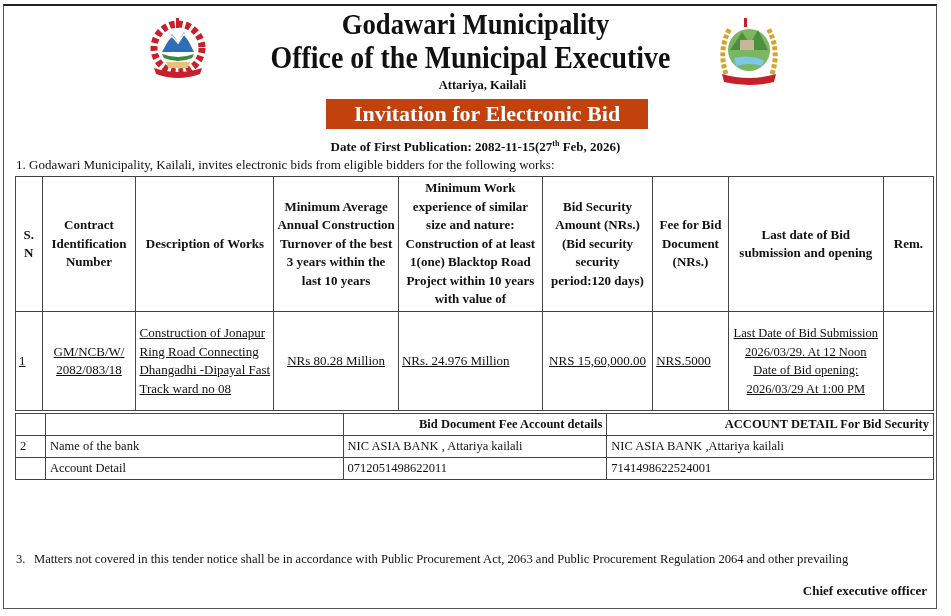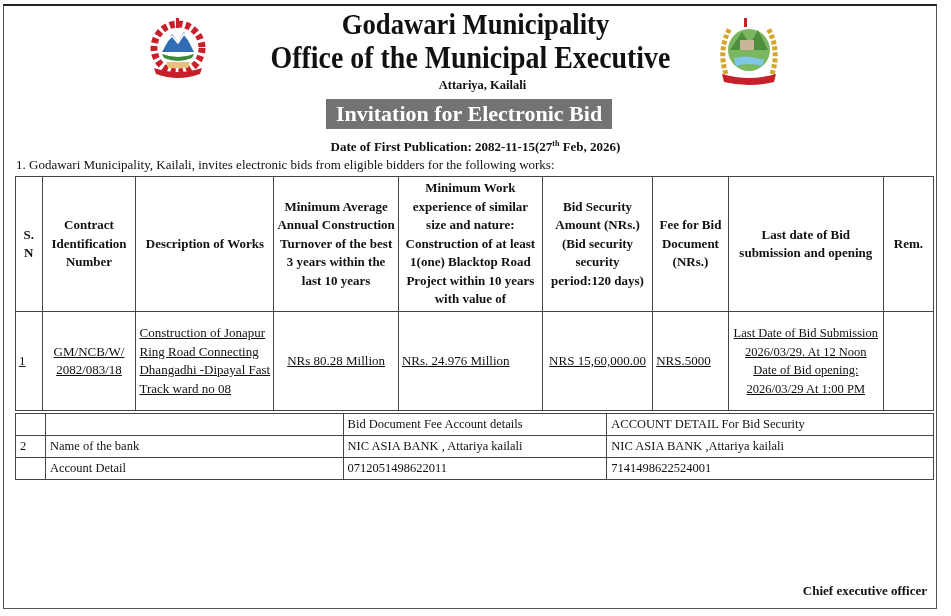--- a/index.html
+++ b/index.html
@@ -4,34 +4,34 @@
 <style>
   html, body { margin:0; padding:0; background:#ffffff; }
   body { width:951px; height:616px; position:relative; overflow:hidden; font-family:"Liberation Serif", serif; color:#111; }
   .frame { position:absolute; left:3px; top:4px; width:934px; height:605px; border:1.5px solid #555; border-top:2px solid #222; box-sizing:border-box; }
   .emblem { position:absolute; }
   .emblem-left { left:140px; top:14px; width:76px; height:70px; }
   .emblem-right { left:716px; top:14px; width:66px; height:74px; }
   .title1 { position:absolute; left:0; width:951px; top:8px; text-align:center; font-weight:bold; font-size:29px; font-family:"Liberation Serif", serif; transform:scaleX(0.92); letter-spacing:0px; }
   .title2 { position:absolute; left:0; width:941px; top:40px; text-align:center; font-weight:bold; font-size:31px; transform:scaleX(0.9); }
   .subloc { position:absolute; left:12px; width:941px; top:78px; text-align:center; font-weight:bold; font-size:12.5px; }
-  .banner { position:absolute; left:326px; top:99px; width:286px; height:30px; background:#737373; color:#fff; font-weight:bold; font-size:22px; text-align:center; line-height:30px; }
+  .banner { position:absolute; left:326px; top:99px; width:322px; height:30px; background:#c2410c; color:#fff; font-weight:bold; font-size:22px; text-align:center; line-height:30px; }
   .pubdate { position:absolute; left:0; width:951px; top:139px; text-align:center; font-weight:bold; font-size:13px; }
   .pubdate sup { font-size:8px; }
   .para1 { position:absolute; left:16px; top:157px; font-size:13px; }
   table { border-collapse:collapse; position:absolute; }
   .t1 { left:15px; top:176px; width:919px; }
   .t1 td, .t1 th { border:1.3px solid #444; font-size:13px; }
   .t1 th { font-weight:bold; text-align:center; line-height:18.5px; padding:0 3px; }
   .t1 td { line-height:18.5px; padding:0 3px; vertical-align:middle;text-decoration:underline; }
   .t1 thead tr { height:135px; }
   .t1 tbody tr { height:99px; }
   .t2 { left:15px; top:413px; width:919px; }
   .t2 td { border:1.3px solid #444; font-size:12.5px; height:21px; padding:0 4px; font-family:"Liberation Sans Narrow","Liberation Serif", serif; }
-  .t2 .hdr { font-weight:normal; }
+  .t2 .hdr { font-weight:bold;text-align:right; }
   .para { position:absolute; left:16px; font-size:13px; line-height:19.5px; width:912px; }
   .p2 { top:511px; }
   .p3 { top:550px; }
   .para .num { display:inline-block; width:18px; }
   .para .indent { padding-left:18px; }
   .sig { position:absolute; right:24px; top:583px; font-weight:bold; font-size:13px; }
   .center { text-align:center; }
 </style>
 </head>
 <body>
@@ -137,15 +137,16 @@
     <td>Account Detail</td>
     <td>0712051498622011</td>
     <td>7141498622524001</td>
   </tr>
 </tbody>
   </table>
 
 <div class="para p2" style="font-size:12.6px;">
 </div>
 <div class="para p3" style="font-size:12.6px;">
+  <div><span class="num">3.</span><span>Matters not covered in this tender notice shall be in accordance with Public Procurement Act, 2063 and Public Procurement Regulation 2064 and other prevailing</span></div>
 </div>
 
 <div class="sig">Chief executive officer</div>
 
 </body></html>

